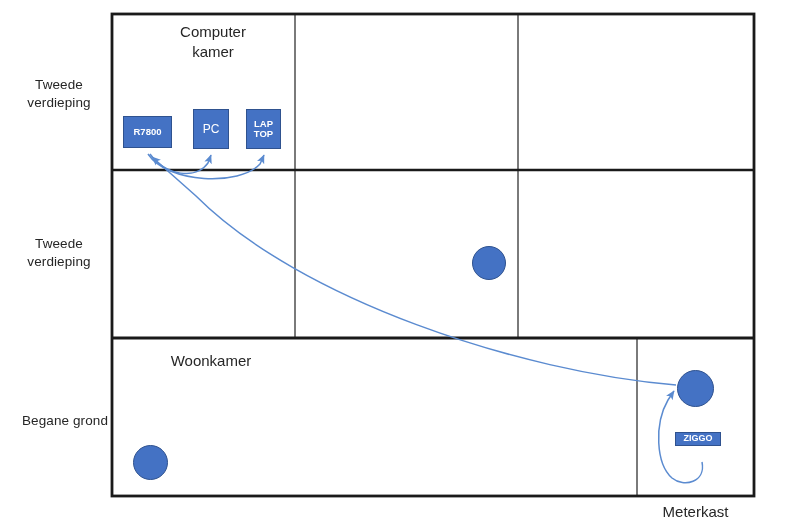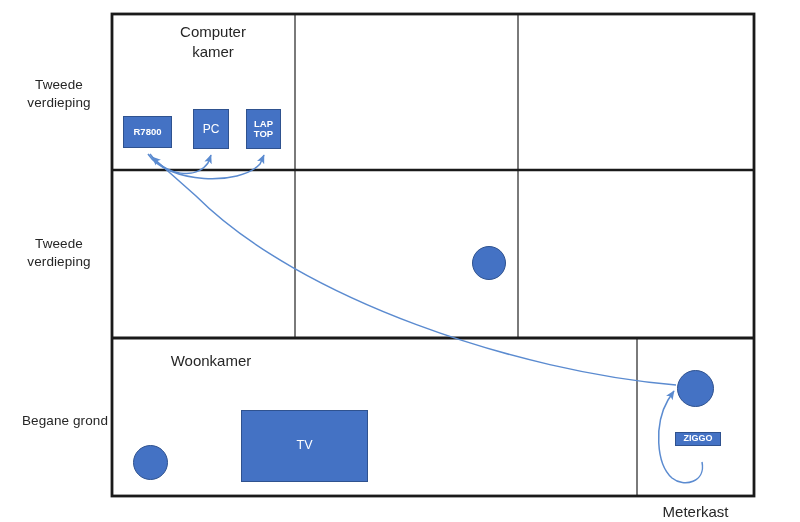--- a/index.html
+++ b/index.html
@@ -119,21 +119,20 @@
   <div class="room-label" style="left:138px; top:351px; width:120px; text-align:center;margin-left:13px;">Woonkamer</div>
   <div class="room-label" style="left:643px; top:502px; width:105px;">Meterkast</div>
 
   <div class="node-box" style="left:123px; top:116px; width:49px; height:32px; font-size:9.5px;">R7800</div>
 
   <div class="node-box plain" style="left:193px; top:109px; width:36px; height:40px; font-size:12px;">PC</div>
 
   <div class="node-box" style="left:246px; top:109px; width:35px; height:40px; font-size:9.5px;">LAP
 TOP</div>
 
-  <div class="node-box plain" style="left:241px; top:410px; width:127px; height:72px; font-size:12.5px;">TV</div>
 
   <div class="node-box" style="left:675px; top:432px; width:46px; height:14px; font-size:9px;">ZIGGO</div>
 
   <div class="ap-circle" style="left:472px; top:246px; width:34px; height:34px;"></div>
   <div class="ap-circle" style="left:133px; top:445px; width:35px; height:35px;"></div>
   <div class="ap-circle" style="left:677px; top:370px; width:37px; height:37px;"></div>
 
 </div>
 
 </body></html>

